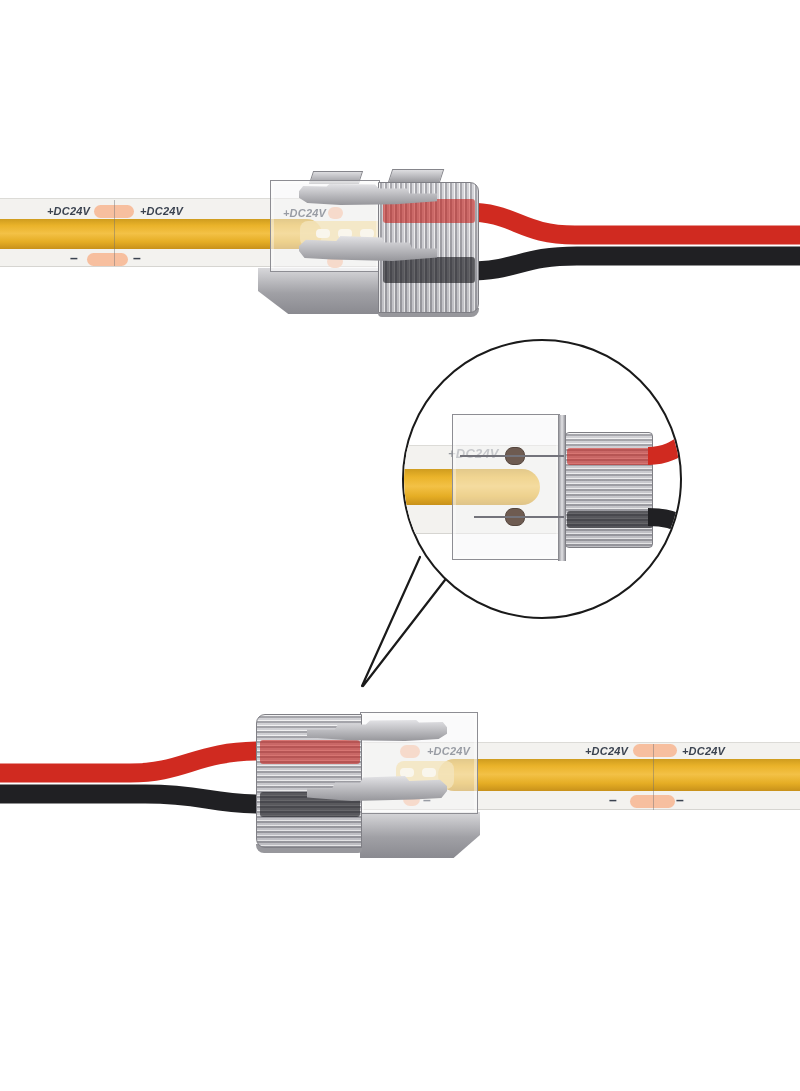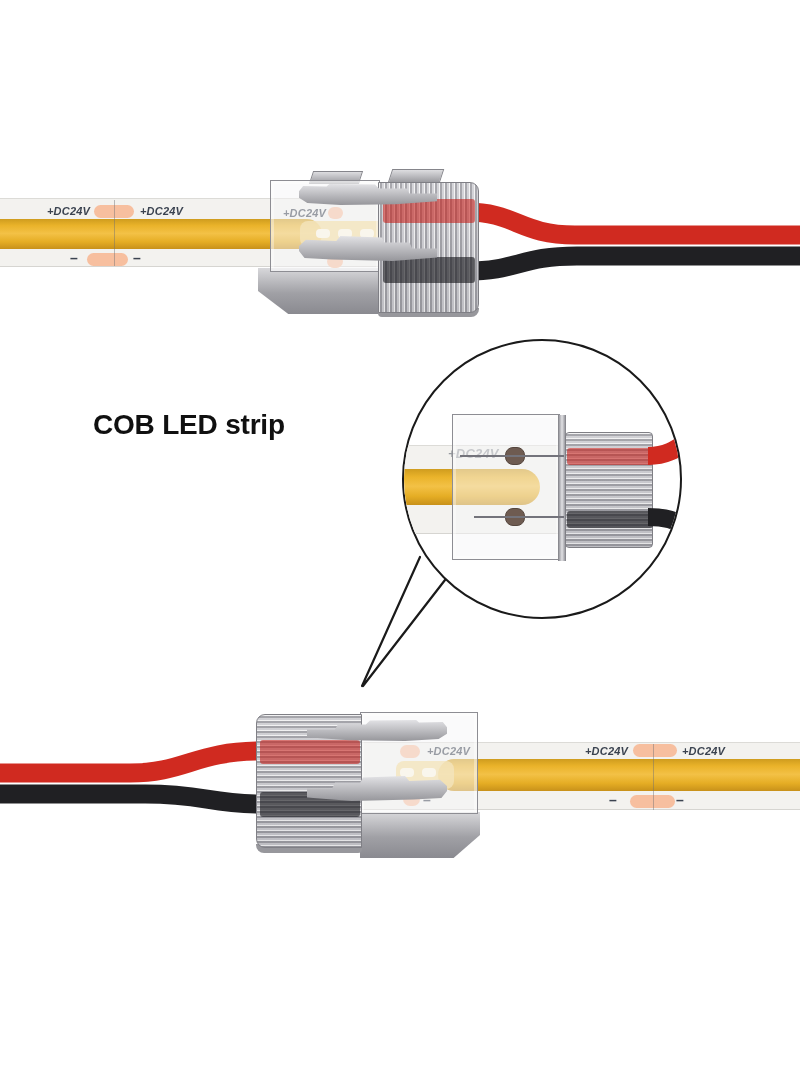--- a/index.html
+++ b/index.html
@@ -76,21 +76,20 @@
     <div class="base" style="left:378px;top:308px;width:101px;height:9px;border-radius:0 0 8px 4px"></div>
     <div class="cover" style="left:270px;top:180px;width:110px;height:92px"></div>
     <div class="ribbed-v" style="left:378px;top:182px;width:101px;height:131px"></div>
     <div class="band-red" style="left:383px;top:199px;width:92px;height:24px"></div>
     <div class="band-black" style="left:383px;top:257px;width:92px;height:26px"></div>
     <div class="tab" style="left:299px;top:184px;width:138px;height:21px"></div>
     <div class="tab tab2" style="left:299px;top:236px;width:138px;height:25px"></div>
   </div>
 
   <div id="annotation">
-    <div>COB LED strip</div>
   </div>
 
   <svg class="abs" style="left:345px;top:548px" width="115" height="145" viewBox="0 0 115 145">
     <path d="M75,9 L17,138 M100,32 L18,138" fill="none" style="stroke:var(--outline-black,#1a1a1a)" stroke-width="2.2" stroke-linecap="round"></path>
   </svg>
 
   <div id="circle">
     <div class="strip" style="left:-8px;top:104px;width:165px;height:89px">
       <div class="cob" style="left:0;top:23px;width:144px;height:36px;border-radius:0 18px 18px 0"></div>
     </div>

